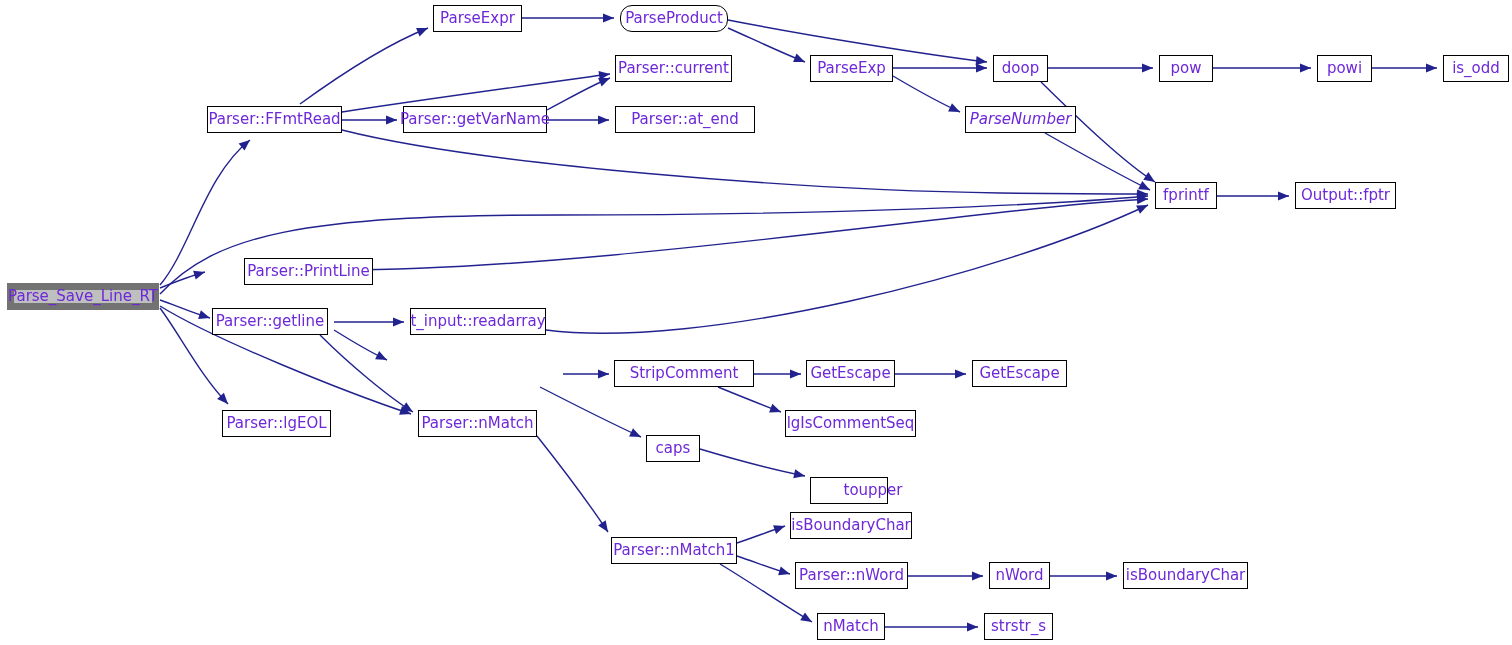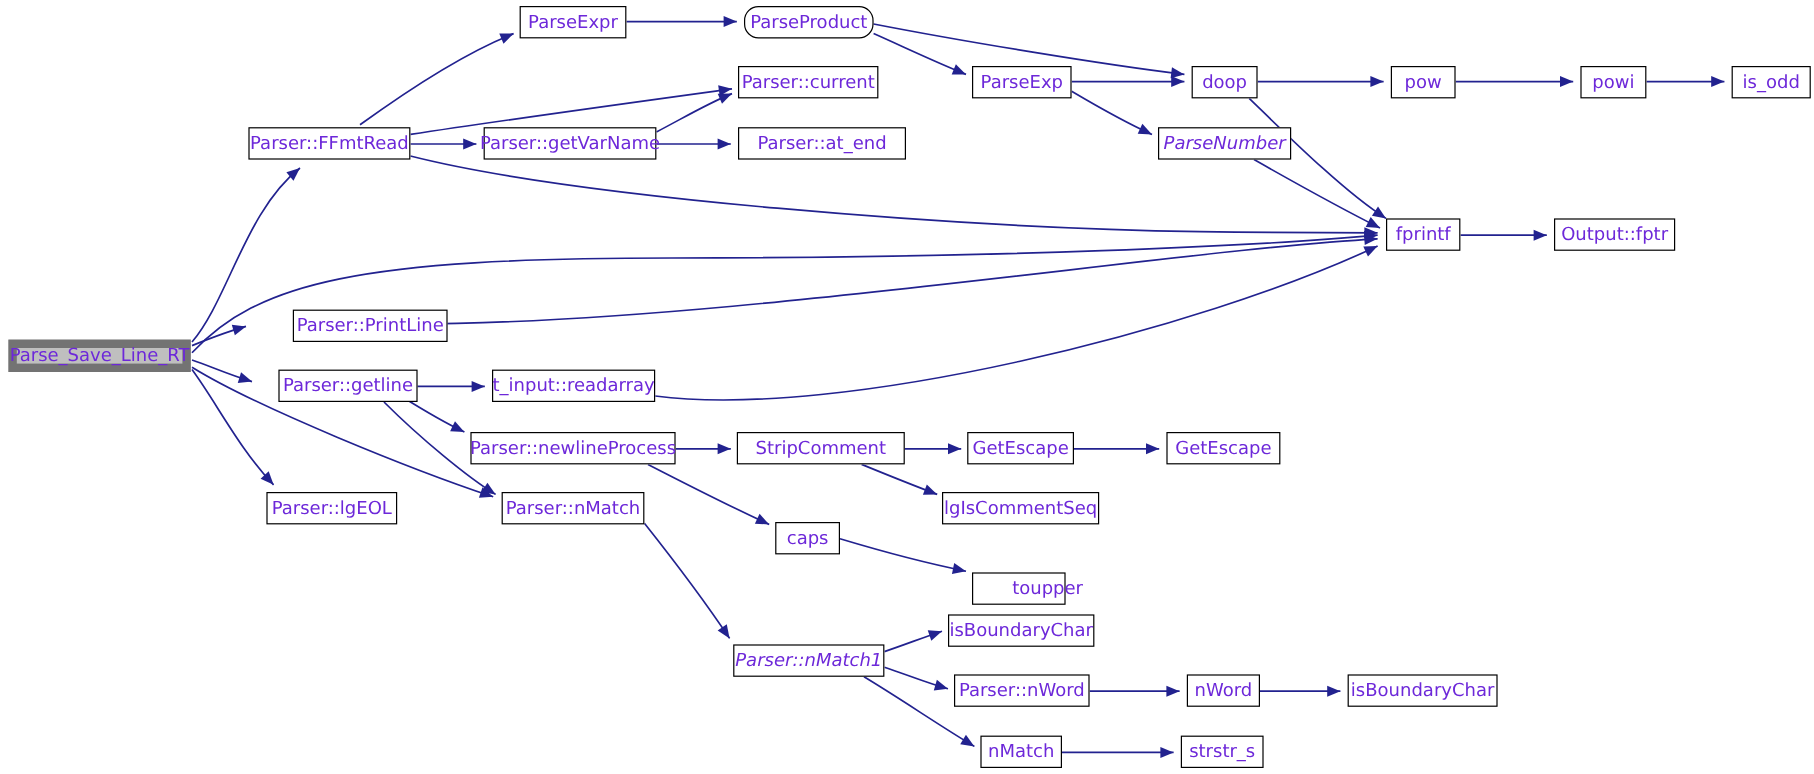--- a/index.html
+++ b/index.html
@@ -172,29 +172,26 @@
     </div>
     <div class="node" style="left: 1155px; top: 182px; width: 62px; height: 27px;">
       <span>fprintf</span>
     </div>
     <div class="node" style="left: 1295px; top: 182px; width: 101px; height: 27px;">
       <span>Output::fptr</span>
     </div>
     <div class="node" style="left: 211px; top: 258px; width: 129px; height: 27px; margin-left: 33px;">
       <span>Parser::PrintLine</span>
     </div>
-    <div class="node" style="left: 232px; top: 308px; width: 116px; height: 27px;">
+    <div class="node" style="left: 212px; top: 308px; width: 116px; height: 27px;">
       <span>Parser::getline</span>
     </div>
     <div class="node" style="left: 410px; top: 308px; width: 136px; height: 27px;">
       <span>t_input::readarray</span>
     </div>
-    <div class="node" style="left: 392px; top: 360px; width: 171px; height: 27px;">
-      <span>Parser::newlineProcess</span>
-    </div>
     <div class="node" style="left: 614px; top: 360px; width: 140px; height: 27px;">
       <span>StripComment</span>
     </div>
     <div class="node" style="left: 806px; top: 360px; width: 89px; height: 27px;">
       <span>GetEscape</span>
     </div>
     <div class="node" style="left: 972px; top: 360px; width: 95px; height: 27px;">
       <span>GetEscape</span>
     </div>
     <div class="node" style="left: 222px; top: 410px; width: 109px; height: 27px;">
@@ -208,21 +205,21 @@
     </div>
     <div class="node" style="left: 646px; top: 435px; width: 54px; height: 27px;">
       <span>caps</span>
     </div>
     <div class="node" style="left: 810px; top: 477px; width: 78px; height: 27px; padding-left: 48px;">
       <span>toupper</span>
     </div>
     <div class="node" style="left: 790px; top: 512px; width: 122px; height: 27px;">
       <span>isBoundaryChar</span>
     </div>
-    <div class="node" style="left: 611px; top: 537px; width: 126px; height: 27px; font-style: italic;">
+    <div class="node" style="left: 611px; top: 537px; width: 126px; height: 27px;">
       <span>Parser::nMatch1</span>
     </div>
     <div class="node" style="left: 795px; top: 562px; width: 113px; height: 27px;">
       <span>Parser::nWord</span>
     </div>
     <div class="node" style="left: 989px; top: 562px; width: 61px; height: 27px;">
       <span>nWord</span>
     </div>
     <div class="node" style="left: 1123px; top: 562px; width: 125px; height: 27px;">
       <span>isBoundaryChar</span>

